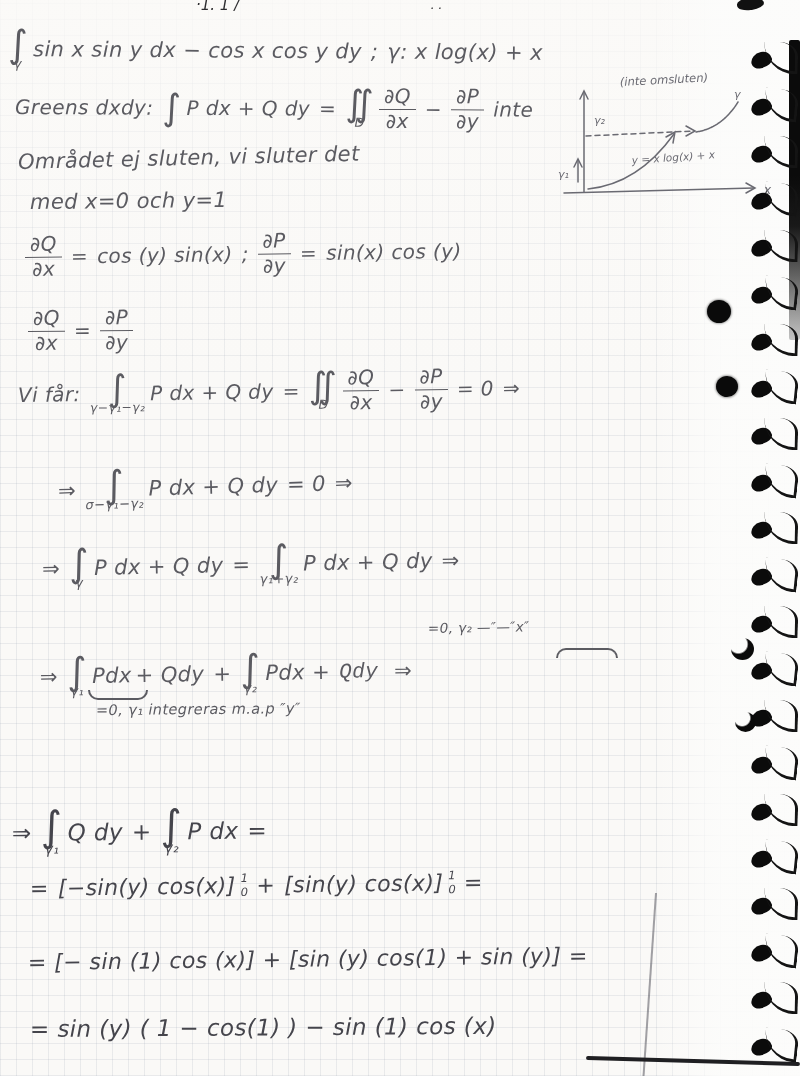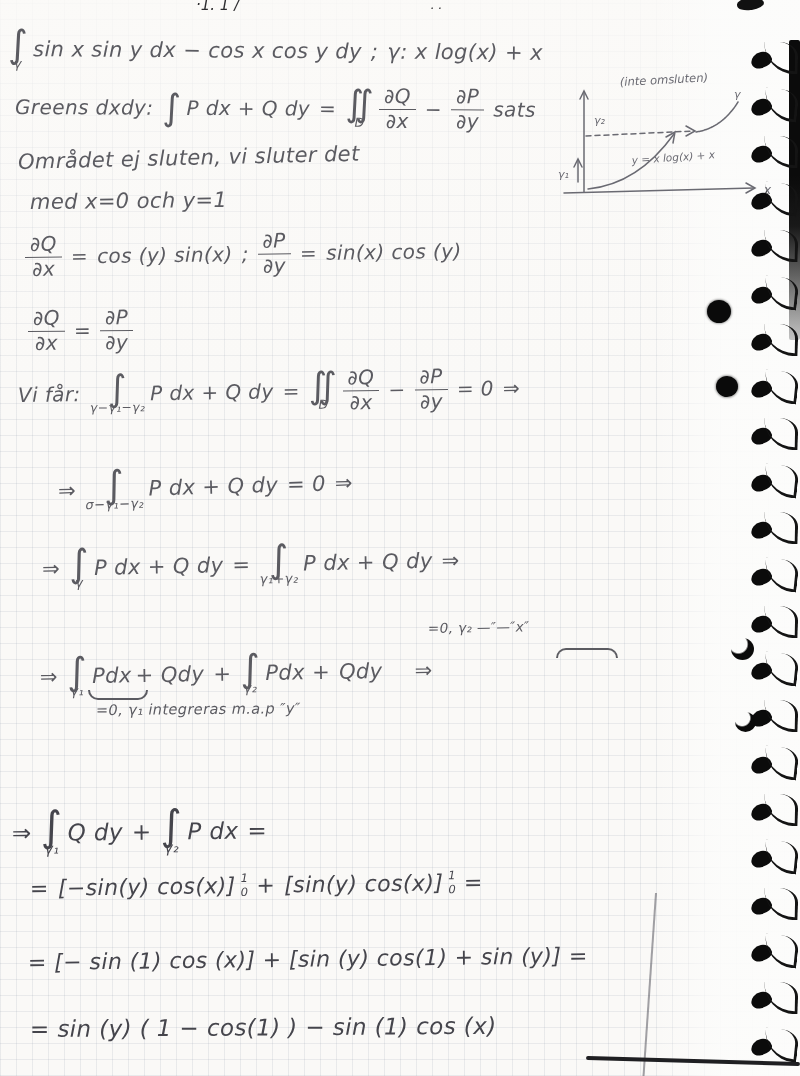--- a/index.html
+++ b/index.html
@@ -89,21 +89,21 @@
   </span>
   <span class="frac">
     <span class="ft">∂Q</span>
     <span class="fb">∂x</span>
   </span>
   <span class="tok">−</span>
   <span class="frac">
     <span class="ft">∂P</span>
     <span class="fb">∂y</span>
   </span>
-  <span class="tok">sats</span>
+  <span class="tok">inte</span>
 </div>
 
 <svg class="sketch" viewBox="0 0 240 138">
   <g stroke="#6a6a72" stroke-width="1.5" fill="none" stroke-linecap="round">
     <path d="M28 20 L28 120"></path>
     <path d="M24 27 L28 19 L32 27"></path>
     <path d="M8 121 L198 116"></path>
     <path d="M190 111 L199 116 L190 121"></path>
     <path d="M30 64 L138 59" stroke-dasharray="5 4"></path>
     <path d="M130 54 L139 59 L130 64"></path>
@@ -220,21 +220,21 @@
     <span class="int-sub">γ₁</span>
   </span>
   <span class="tight">Pdx</span>
   <span class="tok">+ Qdy</span>
   <span class="tok">+</span>
   <span class="int-wrap">
     <span class="int">∫</span>
     <span class="int-sub">γ₂</span>
   </span>
   <span class="tok">Pdx +</span>
-  <span class="tok" style="margin-right:32px;">Qdy</span>
+  <span class="tok" style="margin-right:16px;font-family:Liberation Mono, monospace;">Qdy</span>
   <span class="tok">⇒</span>
 </div>
 
 <div class="line hand dark" style="left:12px;top:810px;font-size:23px;transform:rotate(-0.6deg);">
   <span class="tok">⇒</span>
   <span class="int-wrap">
     <span class="int">∫</span>
     <span class="int-sub">γ₁</span>
   </span>
   <span class="tok">Q dy</span>

